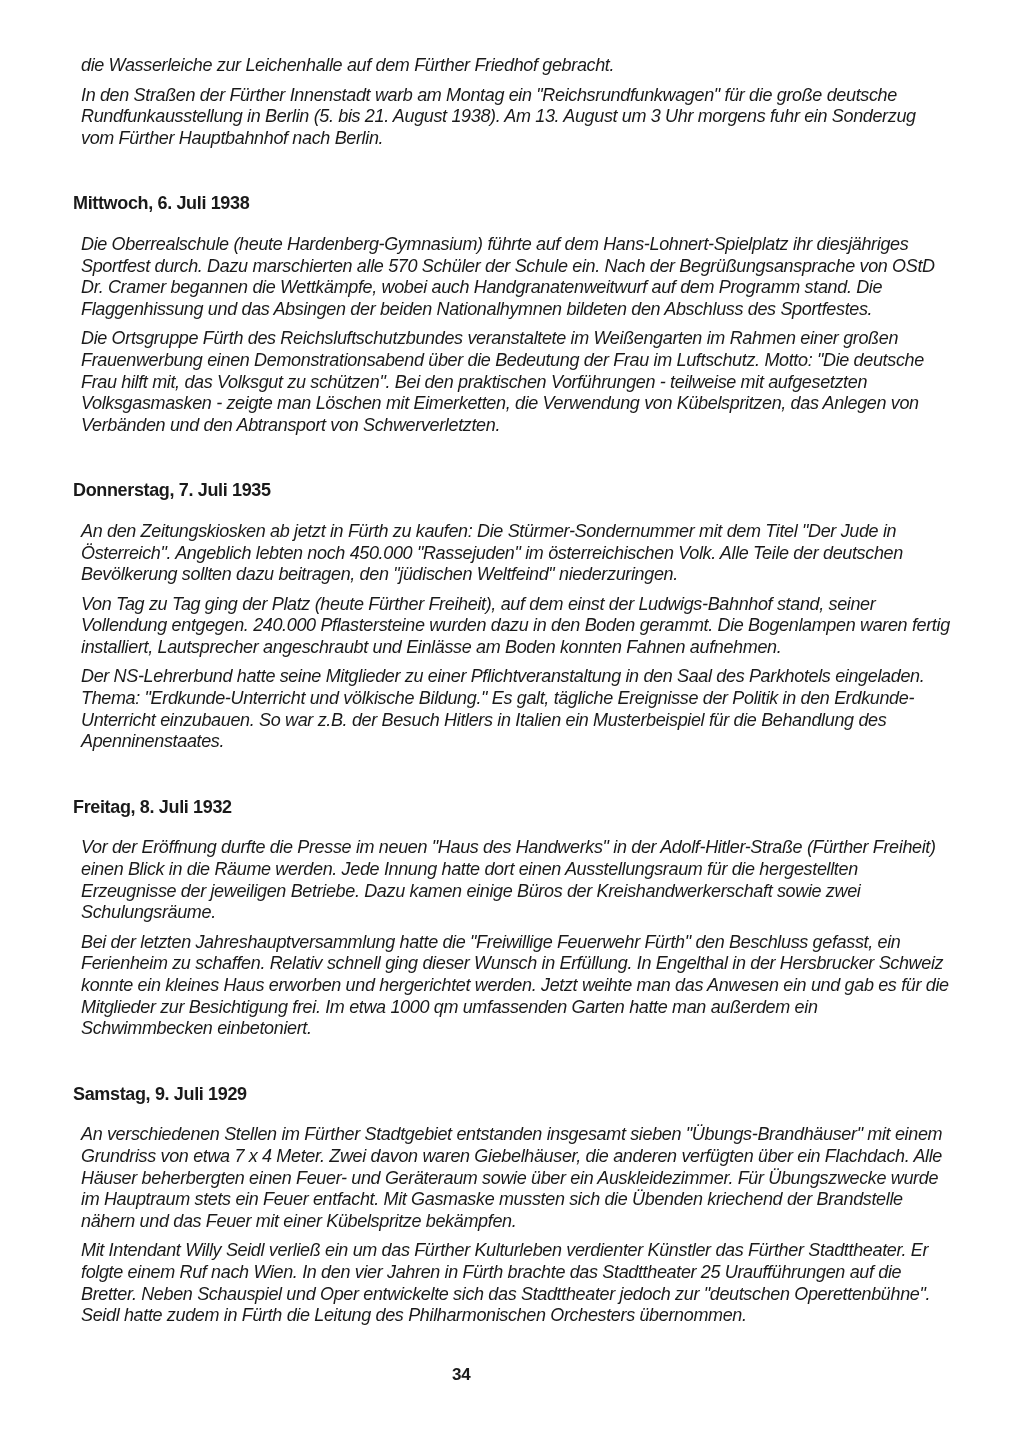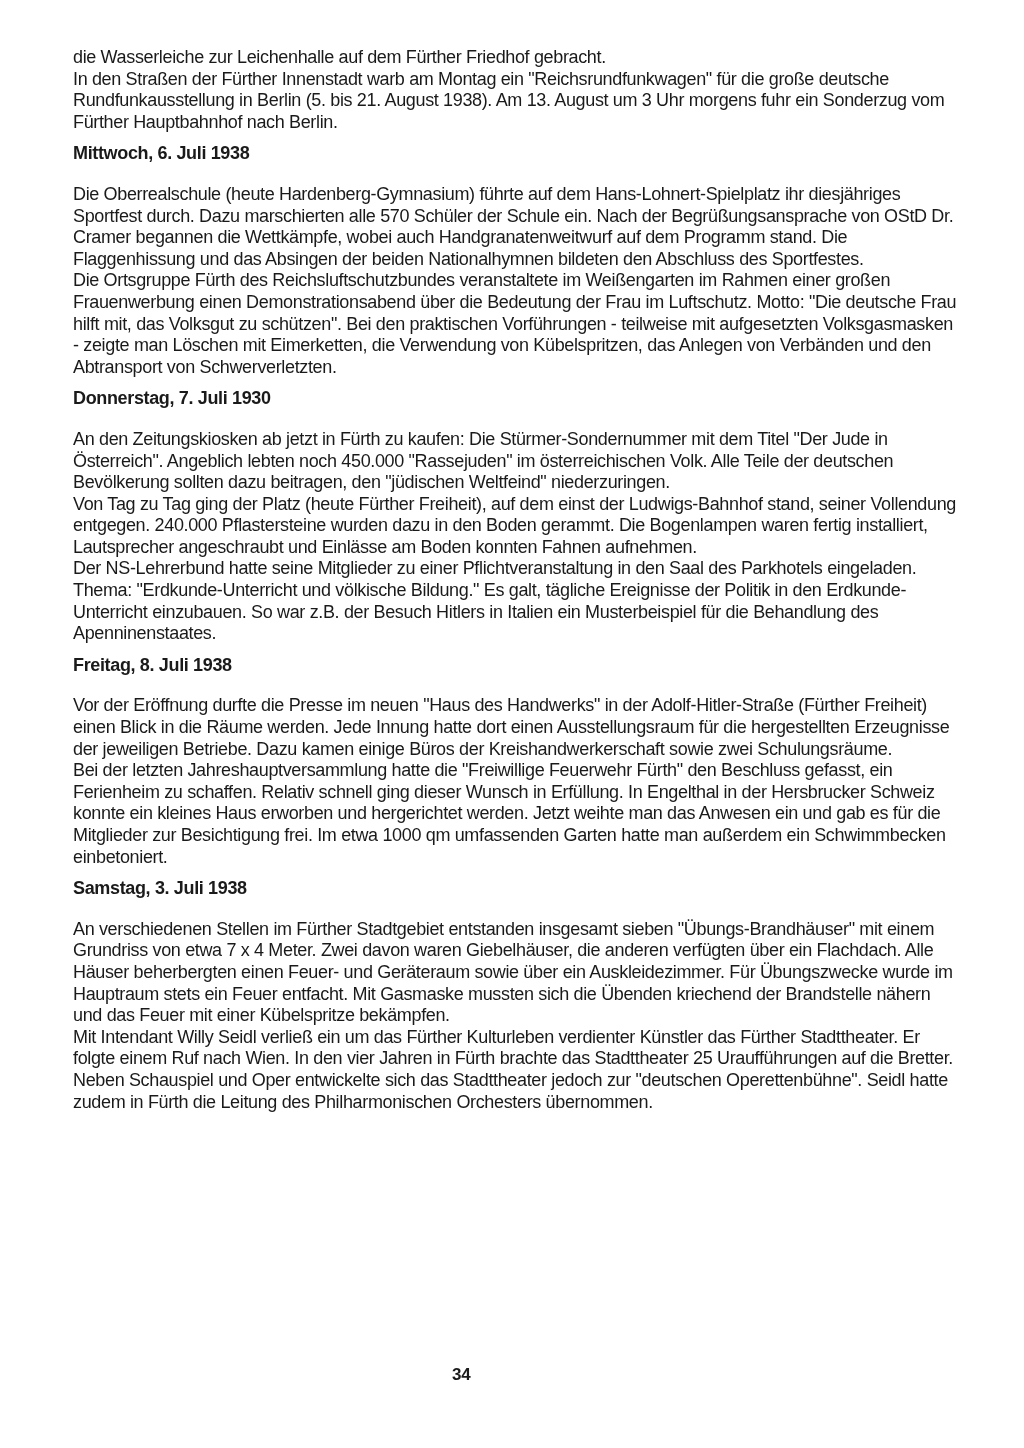--- a/index.html
+++ b/index.html
@@ -20,27 +20,28 @@
     position:absolute;
     left:73px;
     top:47px;
     width:886px;
     font-size:18px;
     line-height:21.6px;
     letter-spacing:-0.35px;
     text-align:left;
   }
   .content p{
-    margin:0;
+    margin:8px;
+    font-style:italic;
   }
   .content h2{
     font-size:18px;
     line-height:21.6px;
     font-weight:bold;
-    margin:10px 0 19px 0;
+    margin:44px 0 19px 0;
     letter-spacing:-0.35px;
   }
   .page-number{
     position:absolute;
     left:452px;
     top:1366px;
     font-size:17px;
     line-height:17px;
     letter-spacing:-0.2px;
     color:var(--text-color);
@@ -56,34 +57,34 @@
     <p>die Wasserleiche zur Leichenhalle auf dem Fürther Friedhof gebracht.</p>
     <p>In den Straßen der Fürther Innenstadt warb am Montag ein "Reichsrundfunkwagen" für die große deutsche Rundfunkausstellung in Berlin (5. bis 21. August 1938). Am 13. August um 3 Uhr morgens fuhr ein Sonderzug vom Fürther Hauptbahnhof nach Berlin.</p>
 
     <section>
       <h2>Mittwoch, 6. Juli 1938</h2>
       <p>Die Oberrealschule (heute Hardenberg-Gymnasium) führte auf dem Hans-Lohnert-Spielplatz ihr diesjähriges Sportfest durch. Dazu marschierten alle 570 Schüler der Schule ein. Nach der Begrüßungsansprache von OStD Dr. Cramer begannen die Wettkämpfe, wobei auch Handgranatenweitwurf auf dem Programm stand. Die Flaggenhissung und das Absingen der beiden Nationalhymnen bildeten den Abschluss des Sportfestes.</p>
       <p>Die Ortsgruppe Fürth des Reichsluftschutzbundes veranstaltete im Weißengarten im Rahmen einer großen Frauenwerbung einen Demonstrationsabend über die Bedeutung der Frau im Luftschutz. Motto: "Die deutsche Frau hilft mit, das Volksgut zu schützen". Bei den praktischen Vorführungen - teilweise mit aufgesetzten Volksgasmasken - zeigte man Löschen mit Eimerketten, die Verwendung von Kübelspritzen, das Anlegen von Verbänden und den Abtransport von Schwerverletzten.</p>
     </section>
 
     <section>
-      <h2>Donnerstag, 7. Juli 1930</h2>
+      <h2>Donnerstag, 7. Juli 1935</h2>
       <p>An den Zeitungskiosken ab jetzt in Fürth zu kaufen: Die Stürmer-Sondernummer mit dem Titel "Der Jude in Österreich". Angeblich lebten noch 450.000 "Rassejuden" im österreichischen Volk. Alle Teile der deutschen Bevölkerung sollten dazu beitragen, den "jüdischen Weltfeind" niederzuringen.</p>
       <p>Von Tag zu Tag ging der Platz (heute Fürther Freiheit), auf dem einst der Ludwigs-Bahnhof stand, seiner Vollendung entgegen. 240.000 Pflastersteine wurden dazu in den Boden gerammt. Die Bogenlampen waren fertig installiert, Lautsprecher angeschraubt und Einlässe am Boden konnten Fahnen aufnehmen.</p>
       <p>Der NS-Lehrerbund hatte seine Mitglieder zu einer Pflichtveranstaltung in den Saal des Parkhotels eingeladen. Thema: "Erdkunde-Unterricht und völkische Bildung." Es galt, tägliche Ereignisse der Politik in den Erdkunde-Unterricht einzubauen. So war z.B. der Besuch Hitlers in Italien ein Musterbeispiel für die Behandlung des Apenninenstaates.</p>
     </section>
 
     <section>
-      <h2>Freitag, 8. Juli 1938</h2>
+      <h2>Freitag, 8. Juli 1932</h2>
       <p>Vor der Eröffnung durfte die Presse im neuen "Haus des Handwerks" in der Adolf-Hitler-Straße (Fürther Freiheit) einen Blick in die Räume werden. Jede Innung hatte dort einen Ausstellungsraum für die hergestellten Erzeugnisse der jeweiligen Betriebe. Dazu kamen einige Büros der Kreishandwerkerschaft sowie zwei Schulungsräume.</p>
       <p>Bei der letzten Jahreshauptversammlung hatte die "Freiwillige Feuerwehr Fürth" den Beschluss gefasst, ein Ferienheim zu schaffen. Relativ schnell ging dieser Wunsch in Erfüllung. In Engelthal in der Hersbrucker Schweiz konnte ein kleines Haus erworben und hergerichtet werden. Jetzt weihte man das Anwesen ein und gab es für die Mitglieder zur Besichtigung frei. Im etwa 1000 qm umfassenden Garten hatte man außerdem ein Schwimmbecken einbetoniert.</p>
     </section>
 
     <section>
-      <h2>Samstag, 3. Juli 1938</h2>
+      <h2>Samstag, 9. Juli 1929</h2>
       <p>An verschiedenen Stellen im Fürther Stadtgebiet entstanden insgesamt sieben "Übungs-Brandhäuser" mit einem Grundriss von etwa 7 x 4 Meter. Zwei davon waren Giebelhäuser, die anderen verfügten über ein Flachdach. Alle Häuser beherbergten einen Feuer- und Geräteraum sowie über ein Auskleidezimmer. Für Übungszwecke wurde im Hauptraum stets ein Feuer entfacht. Mit Gasmaske mussten sich die Übenden kriechend der Brandstelle nähern und das Feuer mit einer Kübelspritze bekämpfen.</p>
       <p>Mit Intendant Willy Seidl verließ ein um das Fürther Kulturleben verdienter Künstler das Fürther Stadttheater. Er folgte einem Ruf nach Wien. In den vier Jahren in Fürth brachte das Stadttheater 25 Uraufführungen auf die Bretter. Neben Schauspiel und Oper entwickelte sich das Stadttheater jedoch zur "deutschen Operettenbühne". Seidl hatte zudem in Fürth die Leitung des Philharmonischen Orchesters übernommen.</p>
     </section>
 
   </div>
 
   <div class="page-number">34</div>
 </div>
 
 </body></html>

